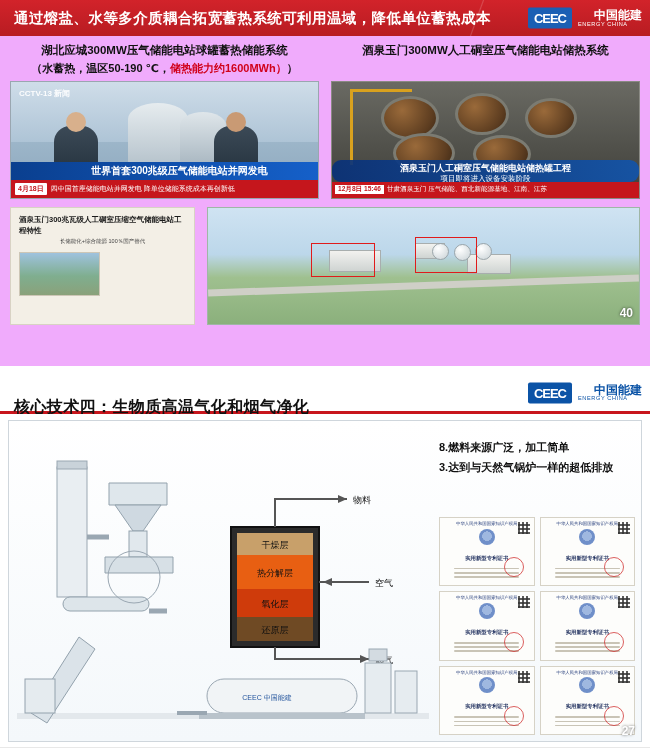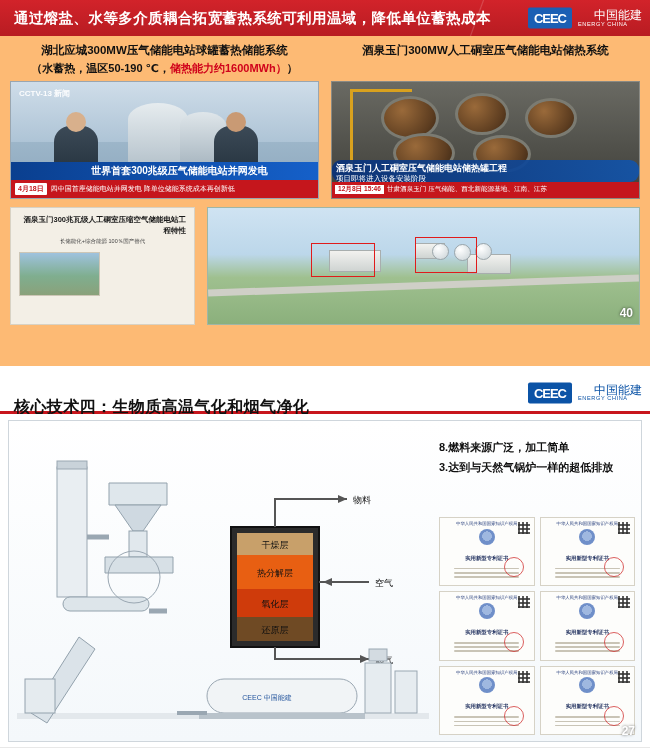--- a/index.html
+++ b/index.html
@@ -76,39 +76,39 @@
     font-size: 13px;
     letter-spacing: -1px;
     padding: 3px 6px 3px 6px;
     border-radius: 2px;
     font-family: "Liberation Sans", sans-serif;
   }
   .logo-words { line-height: 1.05; }
   .logo-cn {
     color: #0b53a6;
     font-size: 12px;
-    font-weight: normal;
+    font-weight: bold;
     display: block;
     margin-left: 16px;
   }
   .logo-en {
     color: #0b53a6;
     font-size: 5.6px;
     letter-spacing: .6px;
     display: block;
   }
   .title-bar:not(.white) .logo-mark { background: #1a5fb4; }
   .title-bar:not(.white) .logo-cn,
   .title-bar:not(.white) .logo-en { color: #ffffff; }
 
   
   .s1-body {
     position: relative;
     height: 330px;
-    background: #fdba74;
+    background: #f0abfc;
     padding: 6px 10px 0 10px;
   }
   .col-heads {
     display: flex;
     gap: 12px;
   }
   .col-head {
     flex: 1;
     text-align: center;
     line-height: 1.55;
@@ -123,21 +123,21 @@
     font-weight: bold;
     color: #111;
   }
   .red { color: #d0021b; }
 
   .photos {
     display: flex;
     gap: 12px;
     margin-top: 4px;
   }
-  .photo-cell { flex: 1; }
+  .photo-cell { flex: 1; text-align: center; }
 
   
   .news-photo {
     position: relative;
     width: 100%;
     height: 118px;
     background: linear-gradient(180deg,#b9cddd 0%, #9fb8cb 45%, #8aa5bb 100%);
     overflow: hidden;
     border: 1px solid #9aa6b0;
   }
@@ -270,21 +270,21 @@
     flex: 0 0 185px;
     height: 118px;
     background: #f3efe6;
     border: 1px solid #d8d2c4;
     padding: 6px 8px;
     overflow: hidden;
   }
   .paper-title {
     font-size: 7.5px;
     font-weight: bold;
-    text-align: right;
+    text-align: left;
     line-height: 1.5;
     color: #1a1a1a;
   }
   .paper-sub {
     font-size: 5.5px;
     text-align: center;
     color: #444;
     margin-top: 2px;
   }
   .paper-cols {

